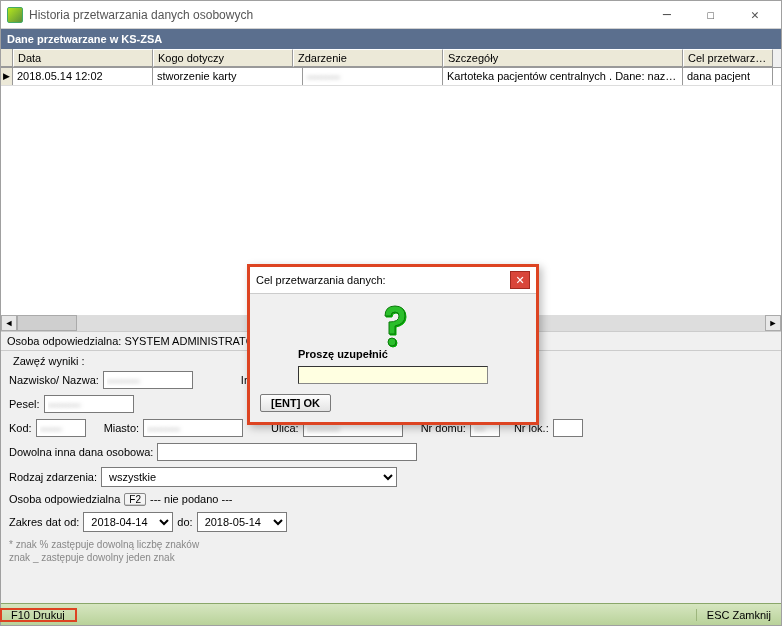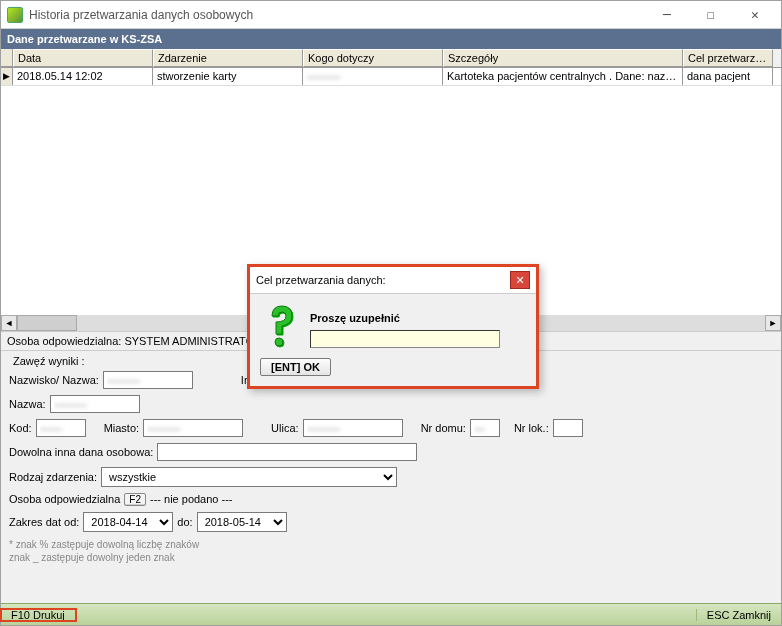--- a/index.html
+++ b/index.html
@@ -98,21 +98,21 @@
   }
   .modal .mtitle {
     background:#fff; padding:4px 6px; display:flex; align-items:center;
     border-bottom:1px solid #ccc; font-size:11px;
   }
   .modal .mclose {
     margin-left:auto; width:20px; height:18px; background:#d9463a; color:#fff;
     display:flex; align-items:center; justify-content:center; font-size:11px;
     border:1px solid #a2291f;
   }
-  .modal .mbody { display:flex; padding:10px 10px 6px 10px; gap:10px; align-items:flex-end;}
+  .modal .mbody { display:flex; padding:10px 10px 6px 10px; align-items:center;flex-direction:column;}
   .qmark {
     width:40px; height:44px; position:relative;
   }
   .qmark svg { filter: drop-shadow(1px 1px 0 #0a0);}
   .modal input[type=text]{
     width:190px; background:#ffffe1; border:1px inset #888;
   }
   .modal .mfoot { padding:4px 10px 10px 10px; }
   .modal .mfoot .btn { min-width: 70px; }
   .arrow-right-marker{font-size:9px;line-height:1;}
@@ -128,22 +128,22 @@
     <div class="winbtn">─</div>
     <div class="winbtn">☐</div>
     <div class="winbtn">✕</div>
   </div>
 
   <div class="subheader">Dane przetwarzane w KS-ZSA</div>
 
   <div class="grid-header">
     <div class="sel"></div>
     <div class="col col-data">Data</div>
+    <div class="col col-kogo">Kogo dotyczy</div>
     <div class="col col-zdarz">Zdarzenie</div>
-    <div class="col col-kogo">Kogo dotyczy</div>
     <div class="col col-szczeg">Szczegóły</div>
     <div class="col col-cel">Cel przetwarzania</div>
   </div>
 
   <div class="grid-body" style="height:240px;">
     <div class="grid-row">
       <div class="sel">
           <span class="arrow-right-marker">▶</span>
         </div>
       <div class="cell col-data">2018.05.14 12:02</div>
@@ -170,21 +170,21 @@
 
     <div class="row">
       <span class="lbl">Nazwisko/ Nazwa:</span>
       <input type="text" class="blur" style="width: 90px;" value="———">
       <span style="width:40px"></span>
       <span class="lbl">Imię:</span>
       <input type="text" style="width: 70px;" value="Jan">
     </div>
 
     <div class="row">
-      <span class="lbl">Nazwa:</span>
+      <span class="lbl">Pesel:</span>
       <input type="text" class="blur" style="width: 90px;" value="———">
     </div>
 
     <div class="row">
       <span class="lbl">Kod:</span>
       <input type="text" class="blur" style="width: 50px;" value="——">
       <span style="width:10px"></span>
       <span class="lbl">Miasto:</span>
       <input type="text" class="blur" style="width: 100px;" value="———">
       <span style="width:20px"></span>

